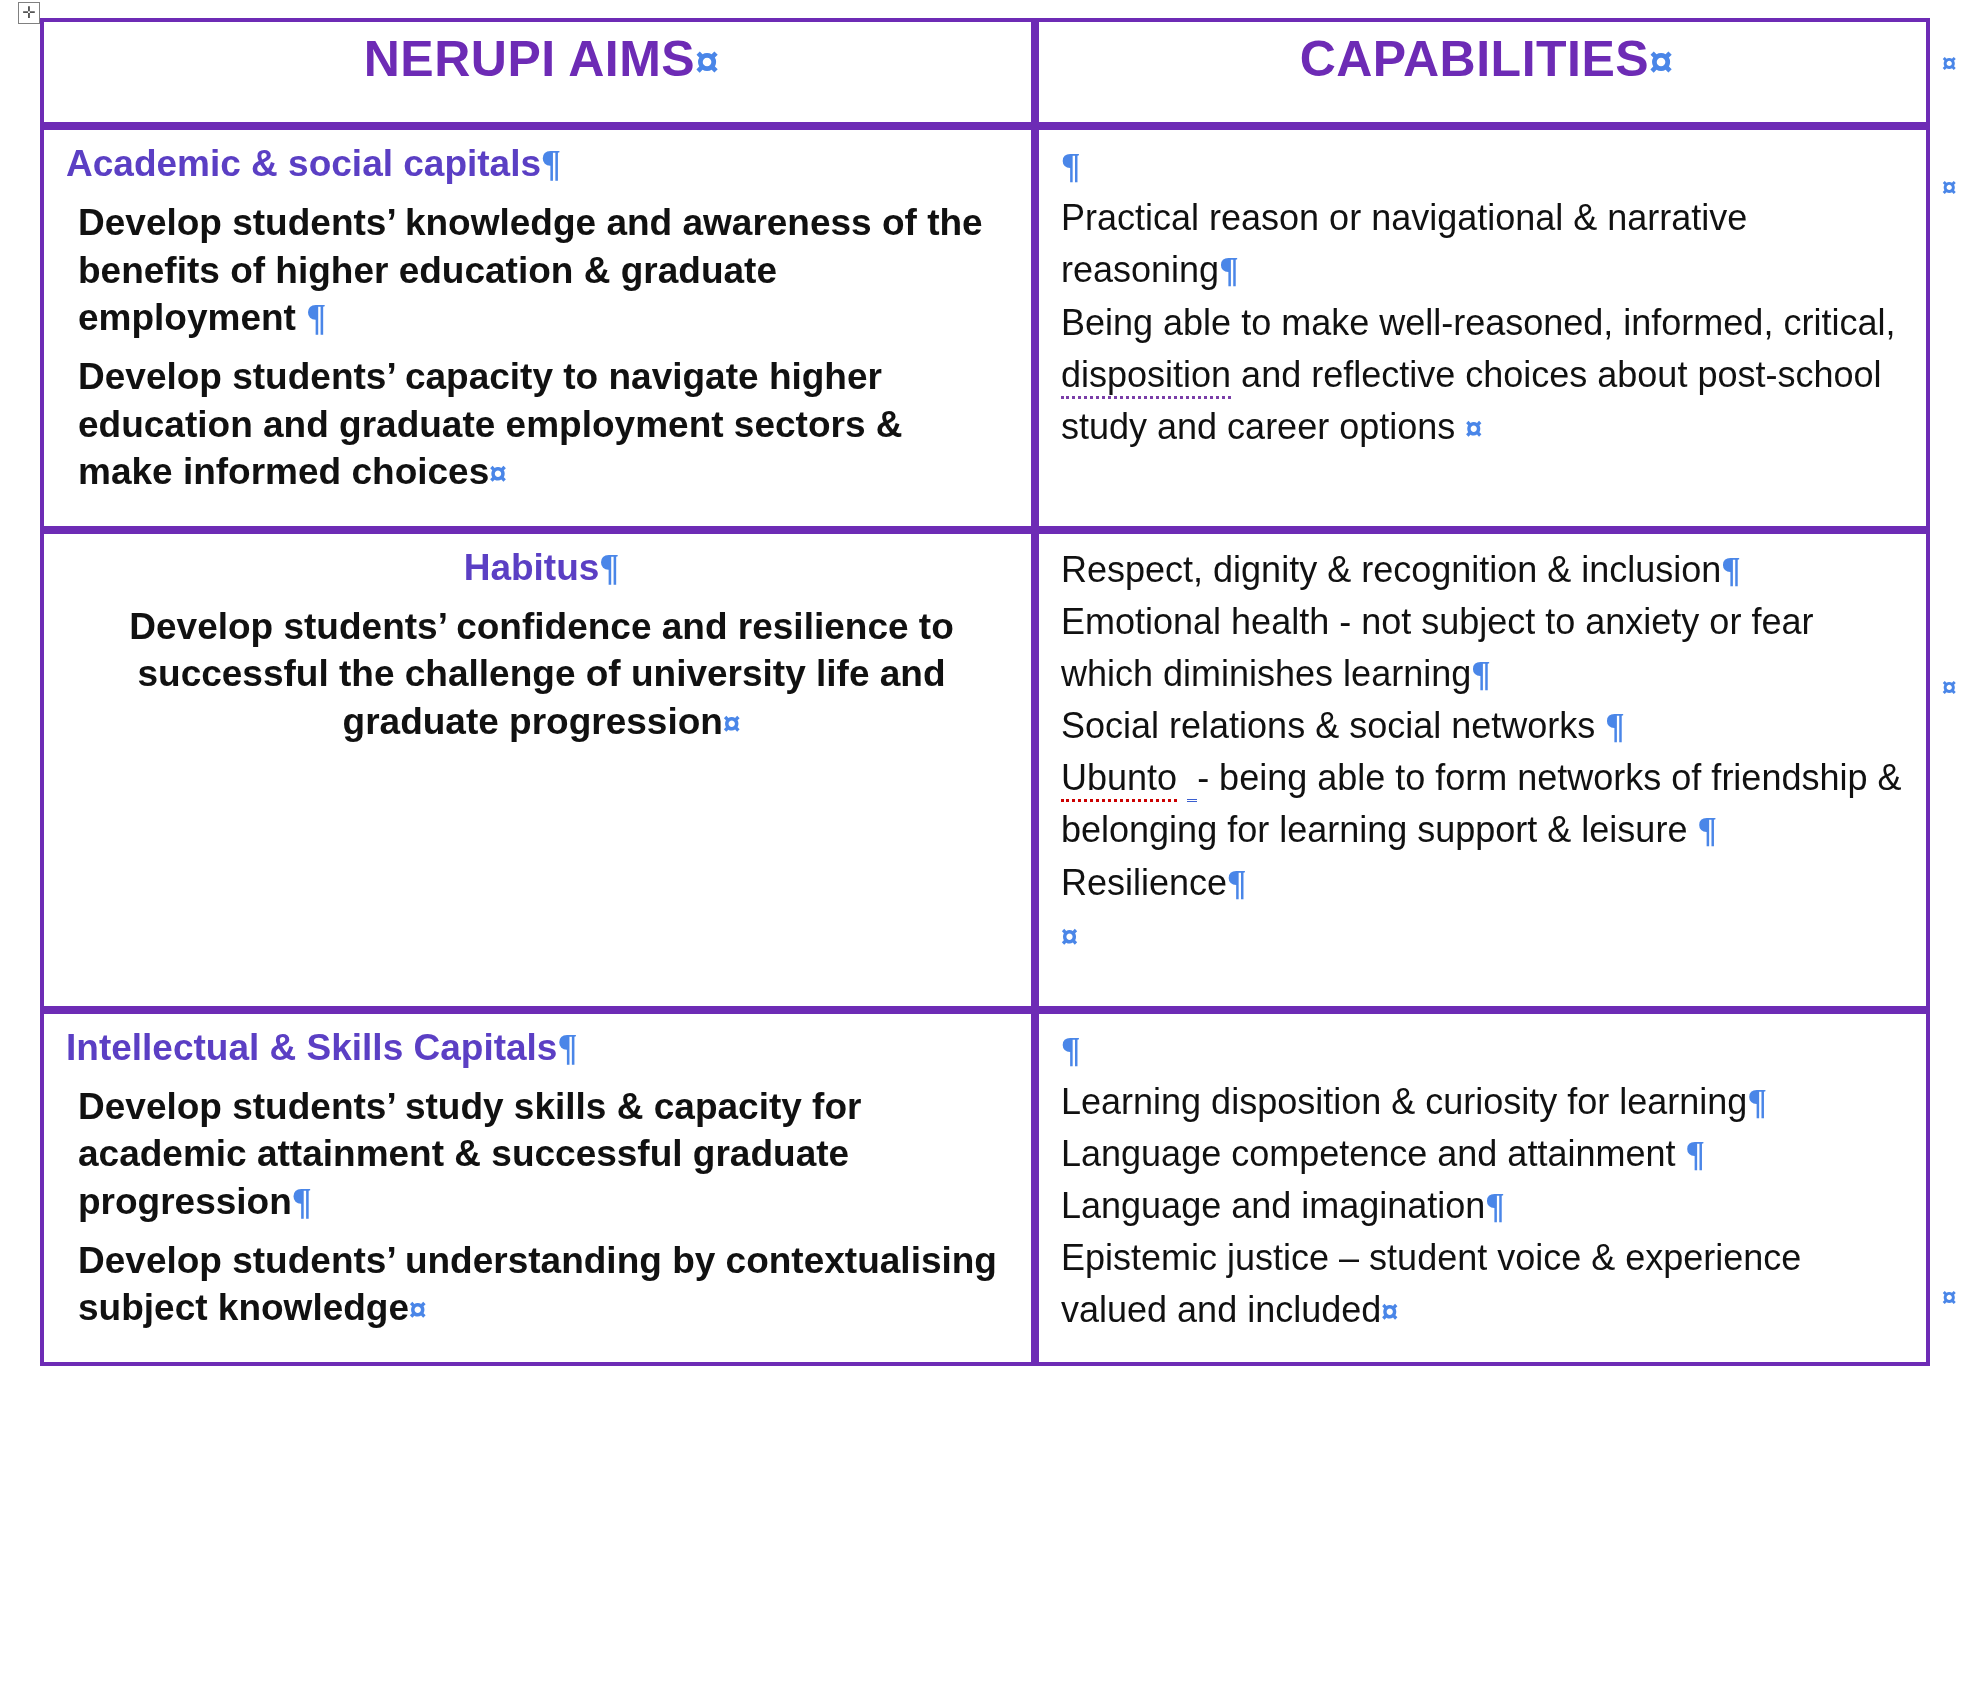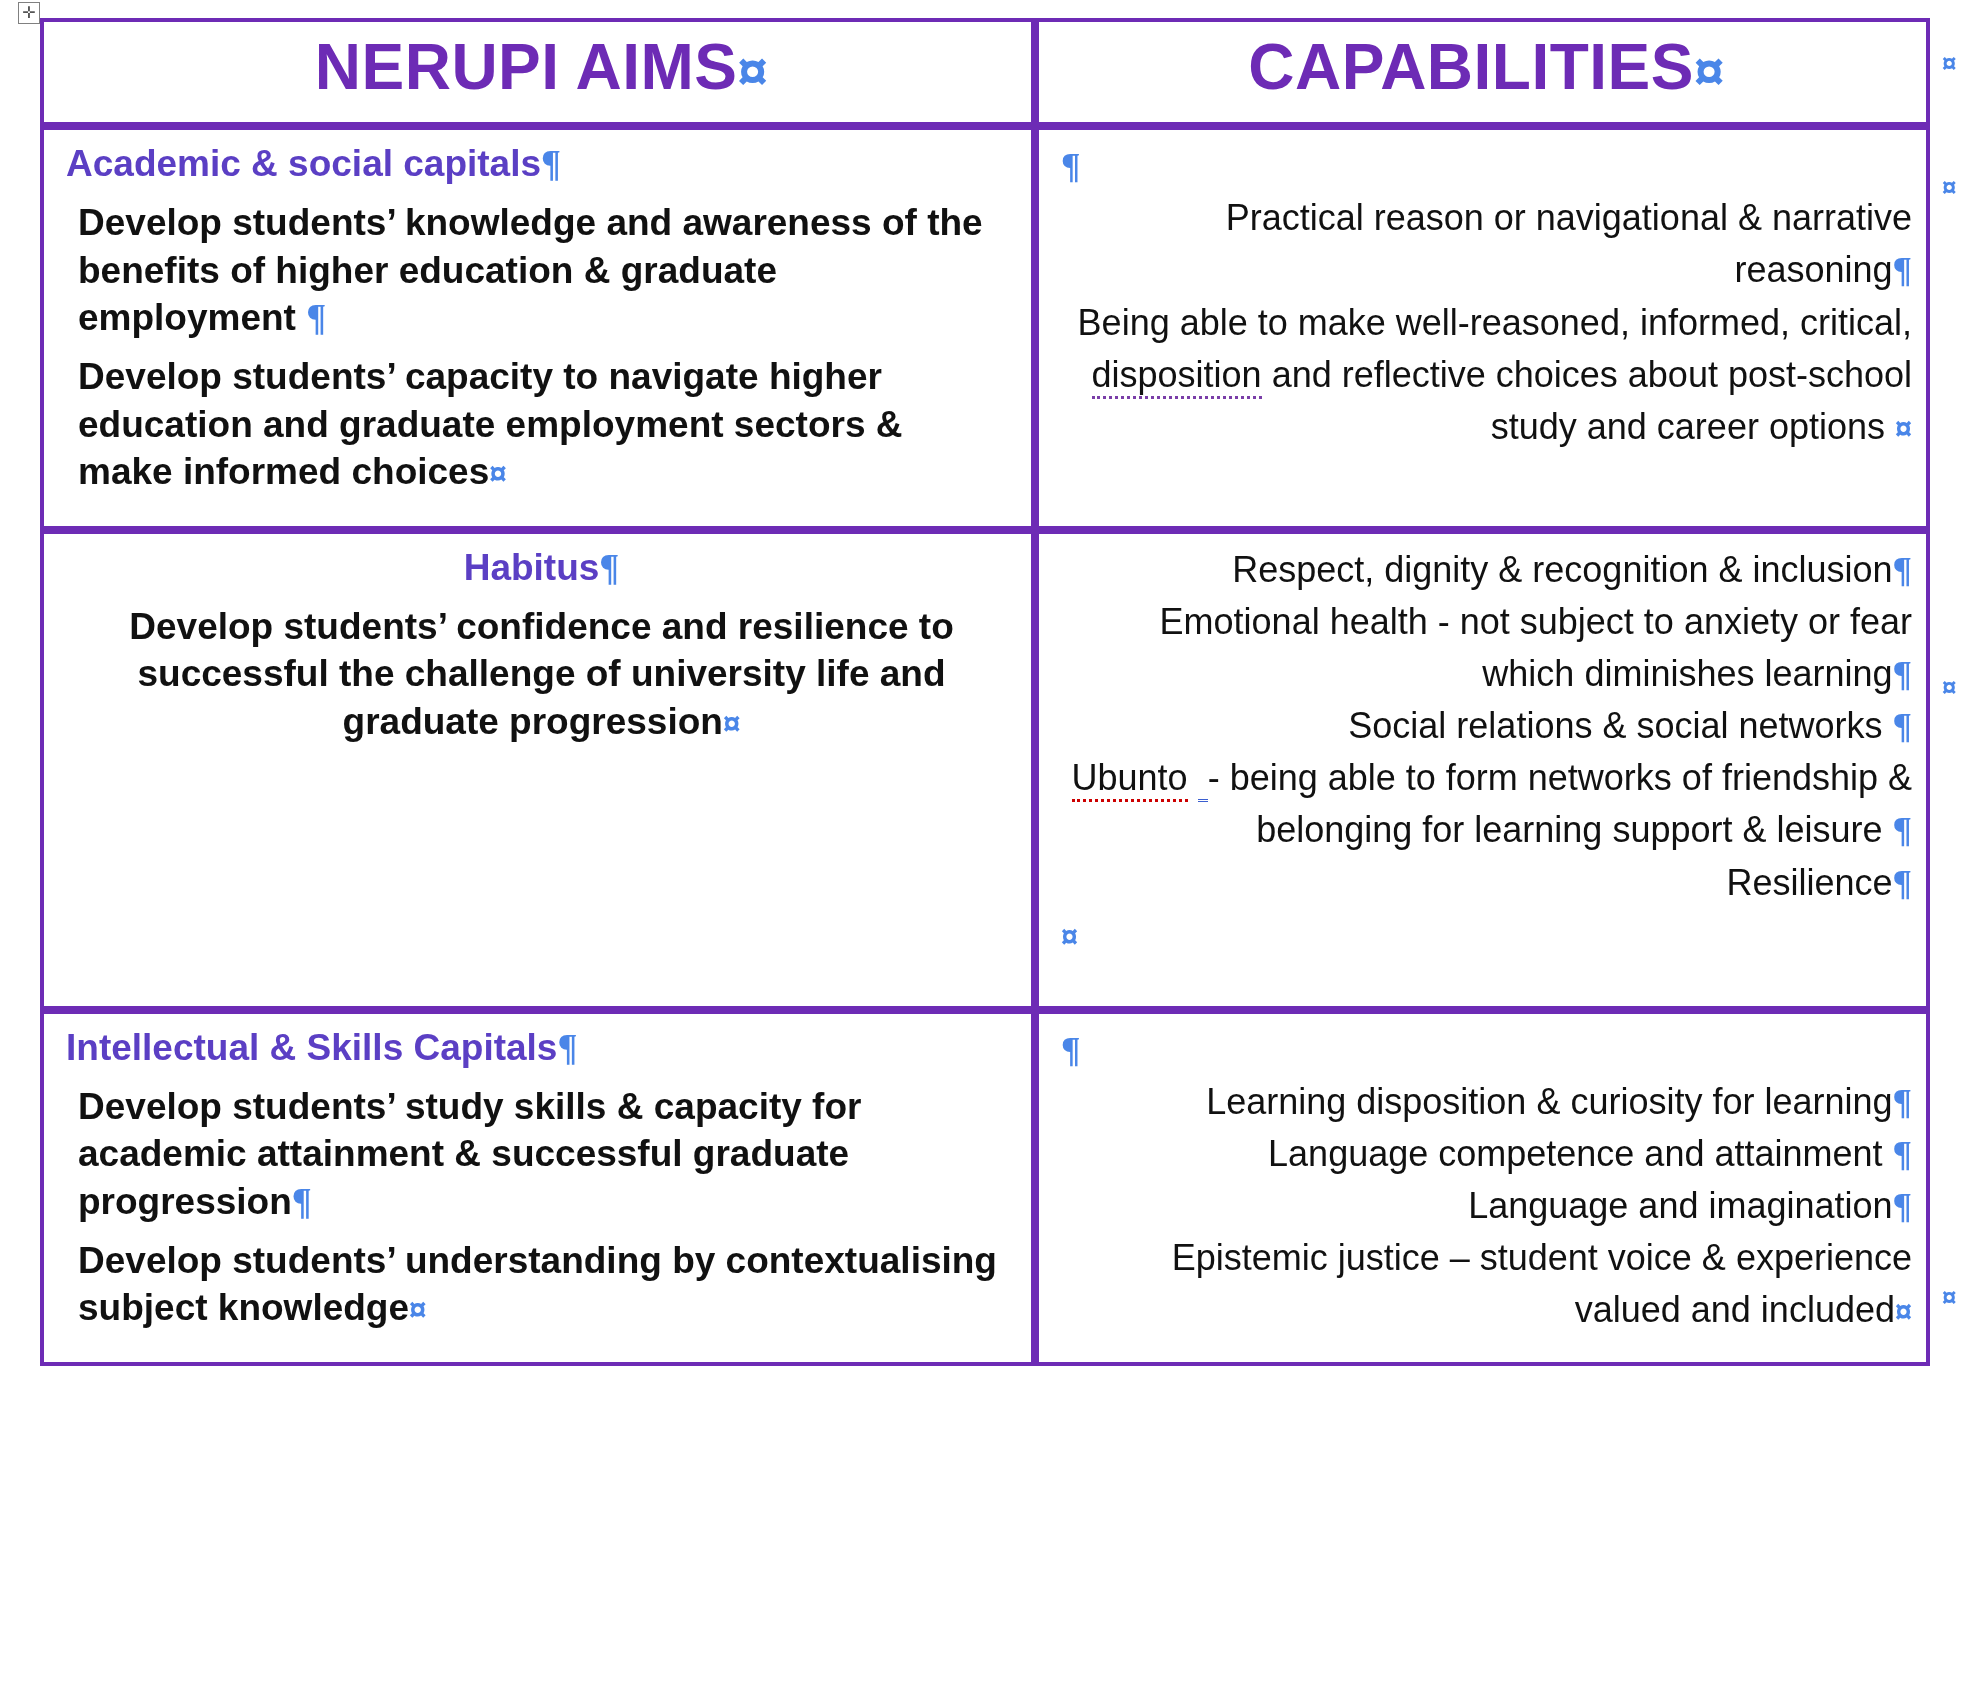--- a/index.html
+++ b/index.html
@@ -62,21 +62,21 @@
   .col-caps  { width: 895px; }
 
   
   .hdr td {
     padding: 8px 14px 14px 14px;
     height: 108px;
   }
   .hdr-text {
     font-family: "Liberation Sans", sans-serif;
     font-weight: bold;
-    font-size: 64px;
+    font-size: 50px;
     letter-spacing: 0.5px;
     color: #6d2bb5;
     text-align: center;
     line-height: 1.1;
     white-space: nowrap;
   }
 
   
   .cell-title {
     font-family: "Liberation Sans", sans-serif;
@@ -93,21 +93,20 @@
     color: #111111;
     line-height: 1.28;
     margin: 12px;
   }
   .cap-para {
     font-family: "Liberation Sans", sans-serif;
     font-size: 36px;
     color: #111111;
     line-height: 1.45;
     margin: 0;
-    text-align: right;
   }
 
   
   .pilcrow {
     color: #4a86e8;
     font-weight: bold;
     font-family: "Liberation Serif", serif;
   }
   .anchor {
     color: #4a86e8;

